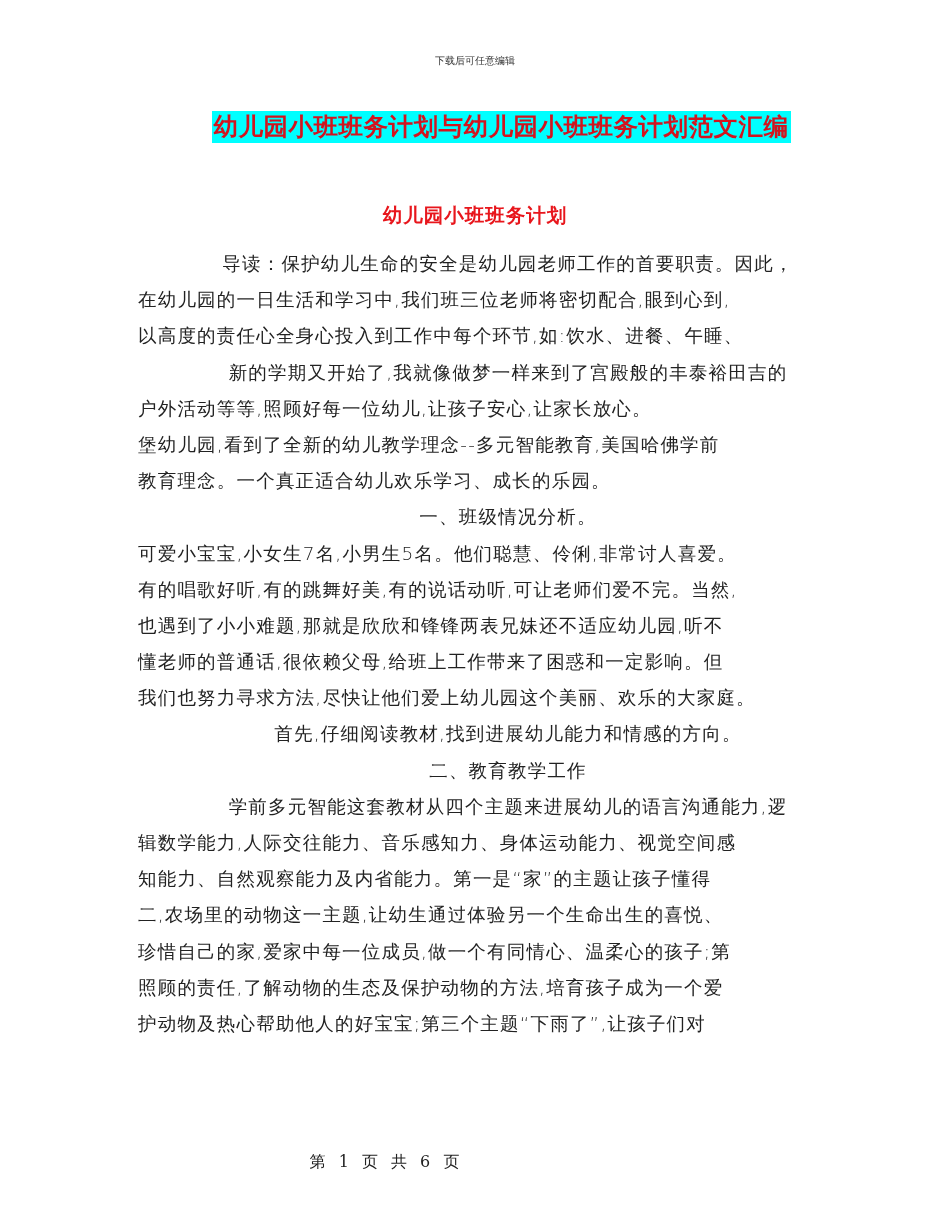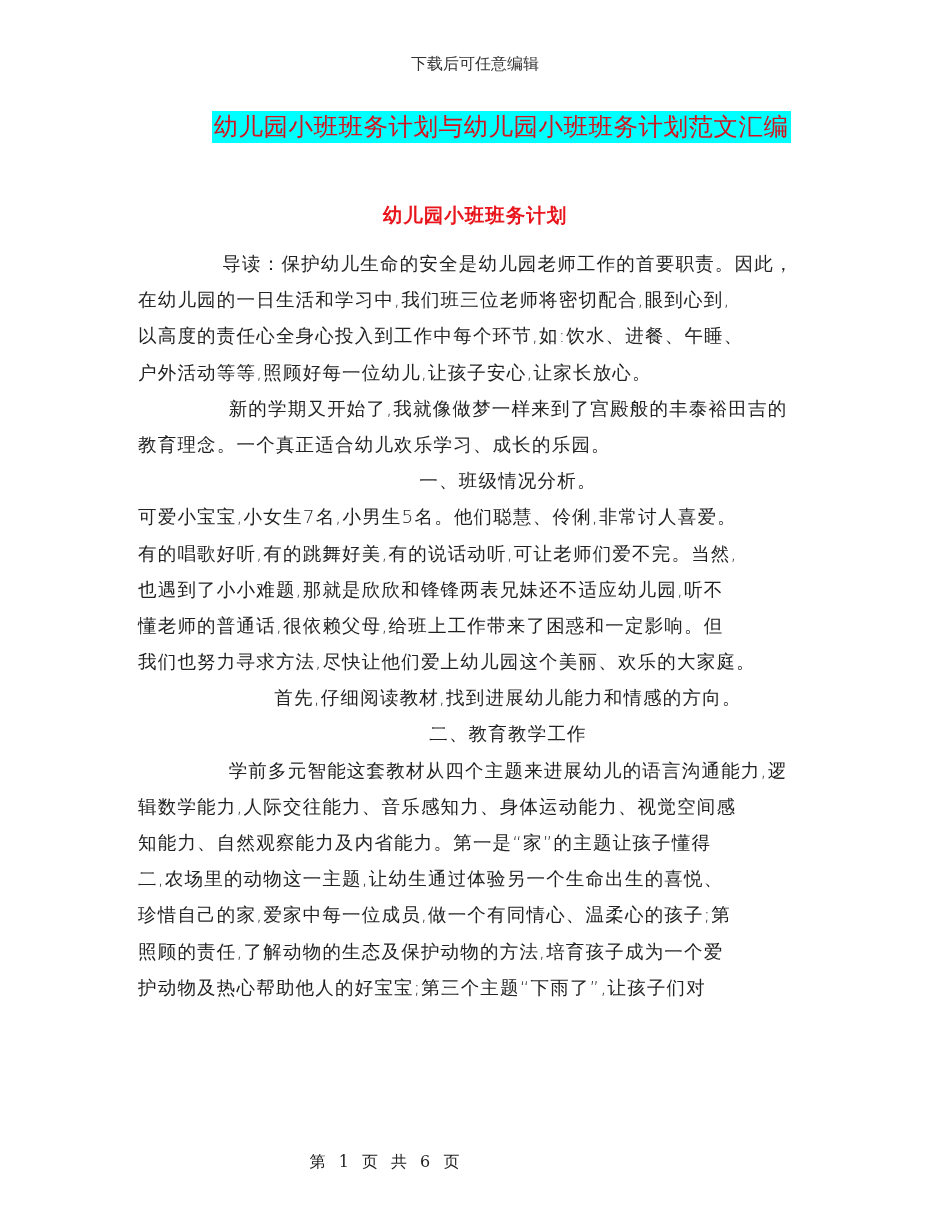--- a/index.html
+++ b/index.html
@@ -1,21 +1,21 @@
 <!DOCTYPE html>
 <html><head>
   <meta charset="utf-8">
   <style>
     html, body { margin: 0; padding: 0; background: #ffffff; }
     body { width: 950px; height: 1230px; position: relative; overflow: hidden;
            font-family: "DejaVu Serif", "Liberation Serif", serif; color: #1a1a1a; }
     .header-note { position: absolute; top: 54px; left: 0; width: 950px; text-align: center;
-                   font-size: 16px; color: #333; font-family: "DejaVu Sans", sans-serif; }
+                   font-size: 10px; color: #333; font-family: "DejaVu Sans", sans-serif; }
     .main-title-wrap { position: absolute; top: 111px; left: 0; width: 950px; text-align: center; }
-    .main-title { display: inline-block; background: #00ffff; color: #d2141e; font-weight: normal;
+    .main-title { display: inline-block; background: #00ffff; color: #d2141e; font-weight: bold;
                   font-size: 24.5px; line-height: 32px; padding: 0 2px; letter-spacing: 0.5px;
                   font-family: "DejaVu Sans", sans-serif; margin-left: 52px; }
     .sub-title { position: absolute; top: 202px; left: 0; width: 950px; text-align: center;
                  color: #e8161c; font-weight: bold; font-size: 19.5px; letter-spacing: 1px;
                  font-family: "DejaVu Sans", sans-serif; }
     .body-text { position: absolute; top: 246px; left: 138px; width: 690px; }
     .line { height: 36.2px; line-height: 36.2px; font-size: 18.5px; white-space: nowrap;
             letter-spacing: 1.2px; font-family: "DejaVu Sans", sans-serif; font-weight: 300;
             color: #222; }
     .line.indent { padding-left: 50px; text-align: center; }
@@ -32,22 +32,23 @@
   <div class="main-title-wrap">
     <span class="main-title">幼儿园小班班务计划与幼儿园小班班务计划范文汇编</span>
   </div>
 
   <div class="sub-title">幼儿园小班班务计划</div>
 
   <div class="body-text" id="body-lines">
       <div class="line indent">导读：保护幼儿生命的安全是幼儿园老师工作的首要职责。因此，</div>
       <div class="line">在幼儿园的一日生活和学习中,我们班三位老师将密切配合,眼到心到,</div>
       <div class="line">以高度的责任心全身心投入到工作中每个环节,如:饮水、进餐、午睡、</div>
+      <div class="line indent">新的学期又开始了,我就像做梦一样来到了宫殿般的丰泰裕田吉的</div>
       <div class="line">户外活动等等,照顾好每一位幼儿,让孩子安心,让家长放心。</div>
-      <div class="line indent">新的学期又开始了,我就像做梦一样来到了宫殿般的丰泰裕田吉的</div>
+      <div class="line">堡幼儿园,看到了全新的幼儿教学理念--多元智能教育,美国哈佛学前</div>
       <div class="line">教育理念。一个真正适合幼儿欢乐学习、成长的乐园。</div>
       <div class="line indent">一、班级情况分析。</div>
       <div class="line">可爱小宝宝,小女生7名,小男生5名。他们聪慧、伶俐,非常讨人喜爱。</div>
       <div class="line">有的唱歌好听,有的跳舞好美,有的说话动听,可让老师们爱不完。当然,</div>
       <div class="line">也遇到了小小难题,那就是欣欣和锋锋两表兄妹还不适应幼儿园,听不</div>
       <div class="line">懂老师的普通话,很依赖父母,给班上工作带来了困惑和一定影响。但</div>
       <div class="line">我们也努力寻求方法,尽快让他们爱上幼儿园这个美丽、欢乐的大家庭。</div>
       <div class="line indent">首先,仔细阅读教材,找到进展幼儿能力和情感的方向。</div>
       <div class="line indent">二、教育教学工作</div>
       <div class="line indent">学前多元智能这套教材从四个主题来进展幼儿的语言沟通能力,逻</div>

